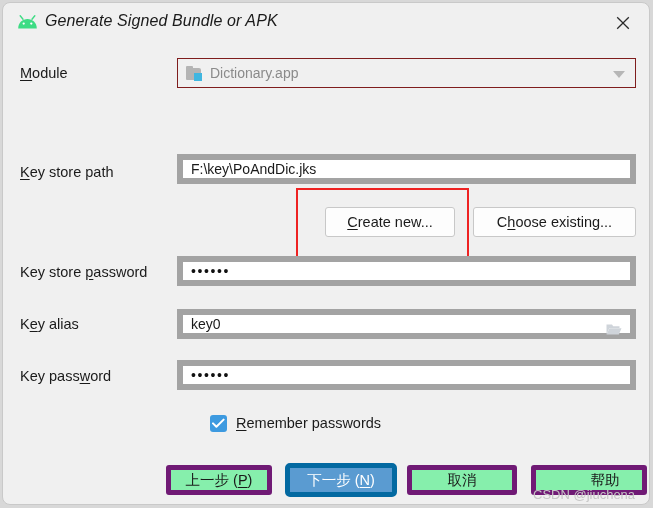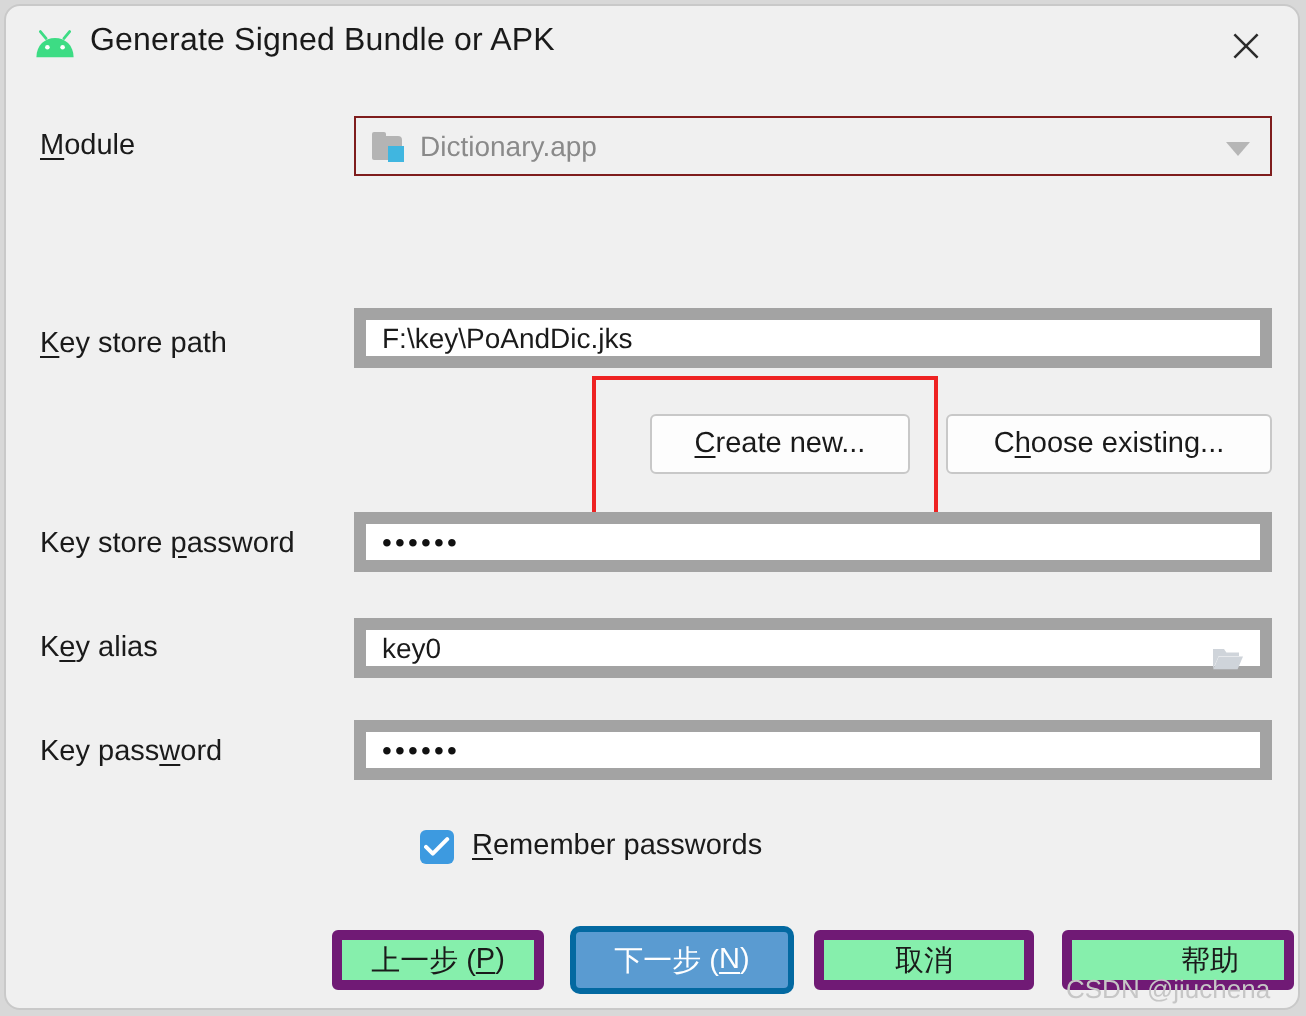--- a/index.html
+++ b/index.html
@@ -26,20 +26,21 @@
     box-sizing: border-box;
     overflow: hidden;
   }
 
   
   #titlebar {
     position: absolute;
     left: 0; top: 0;
     width: 646px;
     height: 40px;
+    font-style: italic;
   }
   #android-icon {
     position: absolute;
     left: 14px;
     top: 12px;
     width: 21px;
     height: 15px;
   }
   #title-text {
     position: absolute;
@@ -227,21 +228,21 @@
     justify-content: center;
     white-space: nowrap;
   }
   #prev-btn { left: 163px; width: 106px; }
   #next-btn {
     left: 282px;
     width: 112px;
     top: 460px;
     height: 34px;
     background: #5a9bd1;
-    border: 3px solid #0369a1;
+    border: 5px solid #0369a1;
     border-radius: 5px;
     color: #ffffff;
   }
   #cancel-btn { left: 404px; width: 110px; }
   #help-btn { left: 528px; width: 116px; padding-left: 32px; }
 
   #watermark {
     position: absolute;
     left: 530px;
     top: 484px;

